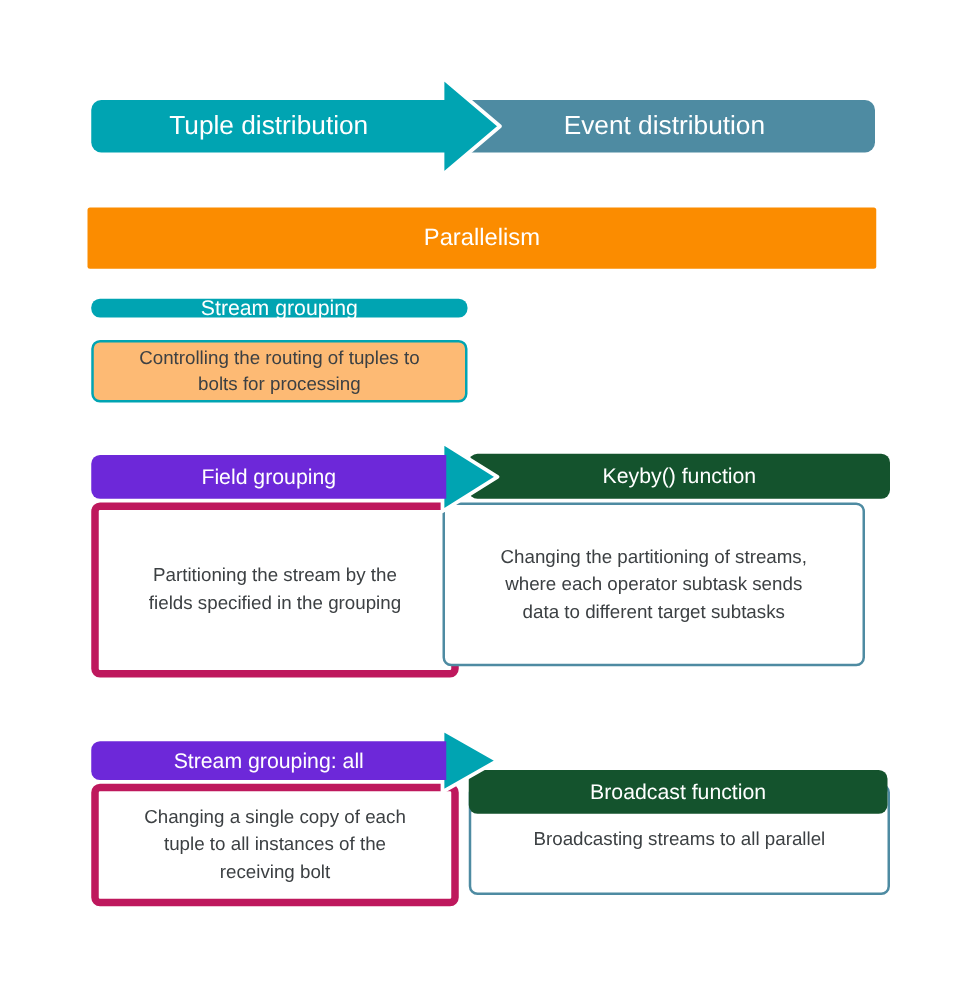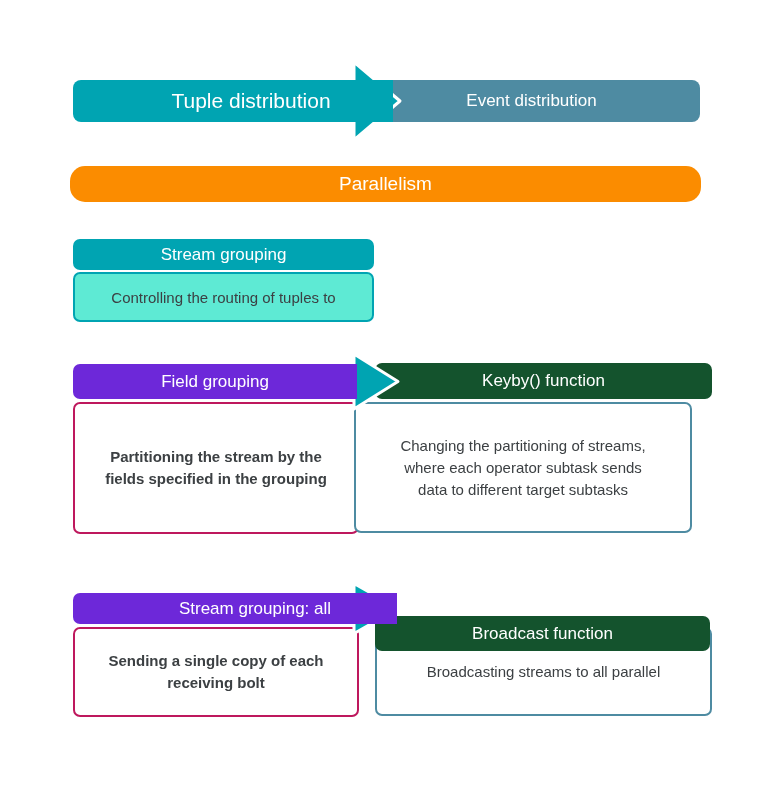--- a/index.html
+++ b/index.html
@@ -7,65 +7,65 @@
     position:relative;width:784px;height:796px;background:#ffffff;overflow:hidden;
     font-family:"Liberation Sans","DejaVu Sans",sans-serif;
   }
   .abs{position:absolute;}
   .flexc{display:flex;align-items:center;justify-content:center;}
   .colc{display:flex;flex-direction:column;align-items:center;justify-content:center;}
 
   
   .banner-blue{
     left:363px;top:80px;width:337px;height:42px;z-index:1;
-    background:#4e8ba2;border-radius:8px;color:#ffffff;font-size:17px;text-align:right;
+    background:#4e8ba2;border-radius:8px;color:#ffffff;font-size:21px;text-align:right;
   }
   .banner-arrow-1{left:352px;top:59px;width:52px;height:84px;z-index:2;}
   .banner-teal{
     left:73px;top:80px;width:284px;height:42px;z-index:3;
-    background:#00a4b2;border-radius:8px 0 0 8px;color:#ffffff;font-size:21px;padding-left:36px;
+    background:#00a4b2;border-radius:8px 0 0 8px;color:#ffffff;font-size:21px;
   }
 
   
   .orange-bar{
-    left:70px;top:166px;width:631px;height:36px;
-    background:#fb8c00;border-radius:15px;color:#ffffff;font-size:19px;justify-content:center;
+    left:70px;top:166px;width:631px;height:49px;
+    background:#fb8c00;border-radius:2px;color:#ffffff;font-size:19px;justify-content:center;
   }
 
   
   .sg-header{
-    left:73px;top:239px;width:301px;height:31px;
+    left:73px;top:239px;width:301px;height:15px;
     background:#00a4b2;border-radius:7px;color:#ffffff;font-size:17px;
   }
   .sg-body{
     left:73px;top:272px;width:297px;height:46px;
-    background:#5eead4;border:2px solid #00a4b2;border-radius:7px;
+    background:#fdba74;border:2px solid #00a4b2;border-radius:7px;
     color:#3c4043;font-size:15px;line-height:21px;
   }
 
   
   .hdr-teal{
     background:#6d28d9;border-radius:7px 0 0 7px;color:#ffffff;font-size:17px;z-index:3;
   }
   .hdr-blue{
     background:#14532d;border-radius:7px;color:#ffffff;font-size:17px;z-index:1;
   }
   .card-body{
     background:#ffffff;border-radius:7px;color:#3c4043;font-size:15px;line-height:22px;
   }
-  .bd-teal{border:2px solid #be185d;font-weight:bold;}
+  .bd-teal{border:6px solid #be185d;}
   .bd-blue{border:2px solid #4e8ba2;}
 
   .r2-teal{left:73px;top:364px;width:284px;height:35px;}
   .r2-arrow{left:352px;top:351px;width:50px;height:61px;z-index:2;}
   .r2-blue{left:375px;top:363px;width:337px;height:36px;}
   .r2-lbody{left:73px;top:402px;width:282px;height:128px;}
   .r2-rbody{left:354px;top:402px;width:334px;height:127px;}
 
-  .r3-teal{left:73px;top:593px;width:284px;height:31px;padding-left:40px;}
+  .r3-teal{left:73px;top:593px;width:284px;height:31px;}
   .r3-arrow{left:352px;top:581px;width:50px;height:55px;z-index:2;}
   .r3-blue{left:375px;top:616px;width:335px;height:35px;}
   .r3-lbody{left:73px;top:627px;width:282px;height:86px;}
   .r3-rbody{left:375px;top:627px;width:333px;height:85px;gap:48px;}
 
   .ln{display:block;white-space:nowrap;text-align:center;}
 </style>
 </head>
 <body>
 
@@ -83,20 +83,21 @@
 
   <div class="abs flexc orange-bar">
     <span>Parallelism</span>
   </div>
 
   <div class="abs flexc sg-header">
     <span>Stream grouping</span>
   </div>
   <div class="abs colc sg-body">
     <span class="ln">Controlling the routing of tuples to</span>
+    <span class="ln">bolts for processing</span>
   </div>
 
   <div class="abs flexc hdr-blue r2-blue">
     <span>Keyby() function</span>
   </div>
   <svg class="abs r2-arrow" viewBox="0 0 50 61">
     <polygon points="2,3 46,30.5 2,58" fill="#00a4b2" stroke="#ffffff" stroke-width="3" stroke-linejoin="round"></polygon>
   </svg>
   <div class="abs flexc hdr-teal r2-teal">
     <span>Field grouping</span>
@@ -114,20 +115,21 @@
   <div class="abs flexc hdr-blue r3-blue">
     <span>Broadcast function</span>
   </div>
   <svg class="abs r3-arrow" viewBox="0 0 50 55">
     <polygon points="2,2.5 46,27.5 2,52.5" fill="#00a4b2" stroke="#ffffff" stroke-width="3" stroke-linejoin="round"></polygon>
   </svg>
   <div class="abs flexc hdr-teal r3-teal">
     <span>Stream grouping: all</span>
   </div>
   <div class="abs colc card-body bd-teal r3-lbody">
-    <span class="ln">Sending a single copy of each</span>
+    <span class="ln">Changing a single copy of each</span>
+    <span class="ln">tuple to all instances of the</span>
     <span class="ln">receiving bolt</span>
   </div>
   <div class="abs colc card-body bd-blue r3-rbody">
     <span class="ln">Broadcasting streams to all parallel</span>
   </div>
 
 </div>
 
 </body></html>

